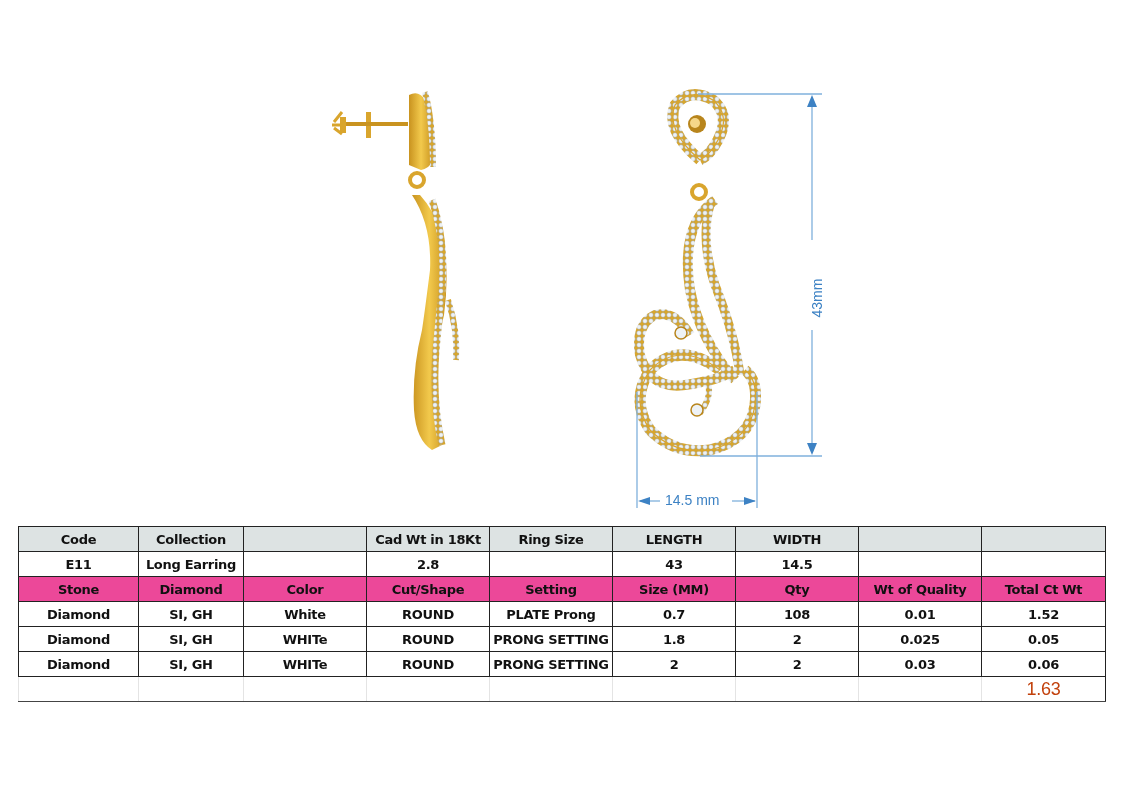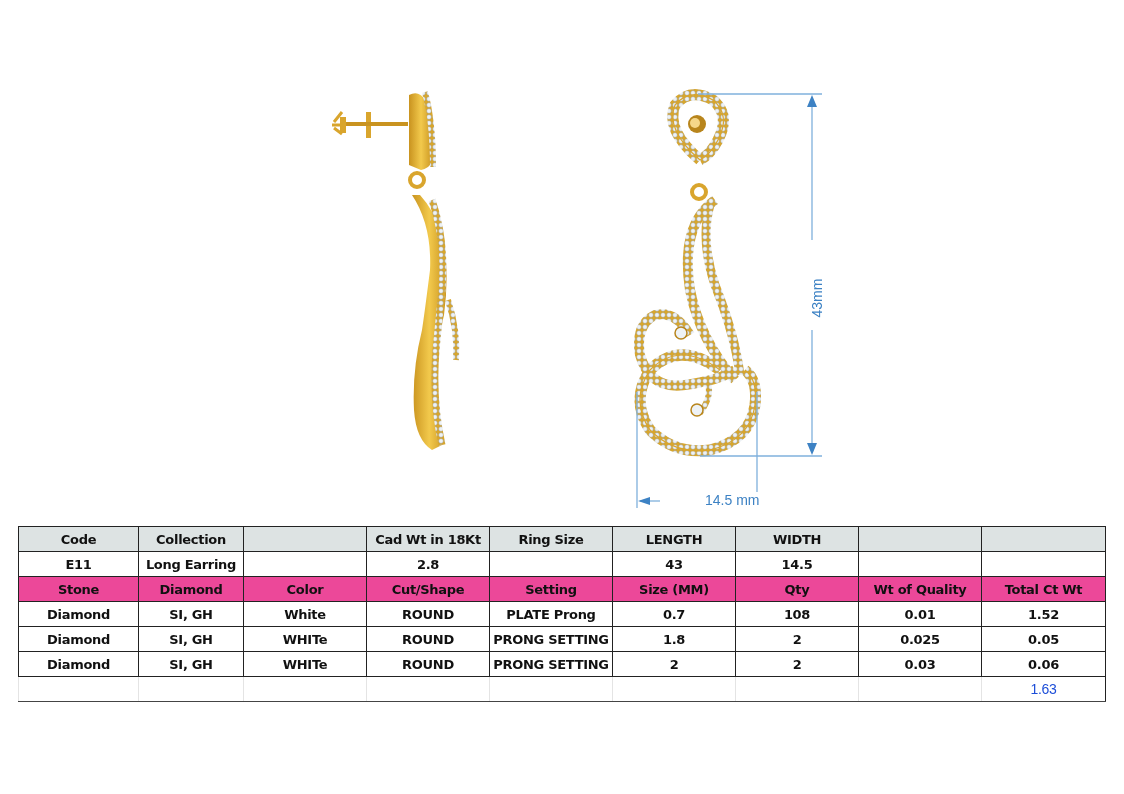--- a/index.html
+++ b/index.html
@@ -1,25 +1,25 @@
 <!DOCTYPE html>
 <html><head>
 <meta charset="utf-8">
 <style>
   html, body { margin:0; padding:0; background:#ffffff; }
   body { width:1124px; height:794px; position:relative; overflow:hidden; font-family:"Liberation Sans", sans-serif; }
   .art { position:absolute; left:0; top:0; }
   .dim-label { position:absolute; color:#3d82c4; font-family:"Liberation Sans", sans-serif; font-size:14px; }
-  .dim-h { left:663px; top:492px; background:#fff; padding:0 2px;margin-left:40px; }
+  .dim-h { left:663px; top:492px; background:#fff; padding:0 2px; }
   .dim-v { left:796px; top:290px; transform:rotate(-90deg); transform-origin:center; font-size:14px; background:#fff; padding:0 2px; }
   table.spec { position:absolute; left:18px; top:526px; border-collapse:collapse; table-layout:fixed; width:1088px;border-radius:32px; }
   table.spec td { border:1.5px solid #222; height:24px; padding:0; text-align:center; font-family:"DejaVu Sans", sans-serif; font-weight:bold; font-size:13px; color:#111; white-space:nowrap; overflow:hidden; letter-spacing:-0.3px; }
   tr.hdr-gray td { background:#dde3e3; }
   tr.hdr-yellow td { background:#ec4899; }
-  tr.blank td { border-left:1px solid #e4e4e4; border-right:1px solid #e4e4e4; border-top:1.5px solid #222; border-bottom:1.5px solid #444; font-weight:normal; font-family:"Liberation Sans", sans-serif; font-size:14px; color:#1d4ed8; }
+  tr.blank td { border-left:1px solid #e4e4e4; border-right:1px solid #e4e4e4; border-top:1.5px solid #222; border-bottom:1.5px solid #444; font-weight:normal; font-family:"Liberation Sans", sans-serif; font-size:18px; color:#c2410c; }
   tr.blank td.last { border-left:1.5px solid #222; border-right:1.5px solid #222; }
 </style>
 </head>
 <body>
 
 <svg class="art" width="1124" height="520">
   <defs>
     <pattern id="dia" width="6" height="6" patternUnits="userSpaceOnUse">
       <rect width="6" height="6" fill="#d8a62c"></rect>
       <circle cx="3" cy="3" r="2.3" fill="#eef2f5" stroke="#9aa4ad" stroke-width="0.5"></circle>

